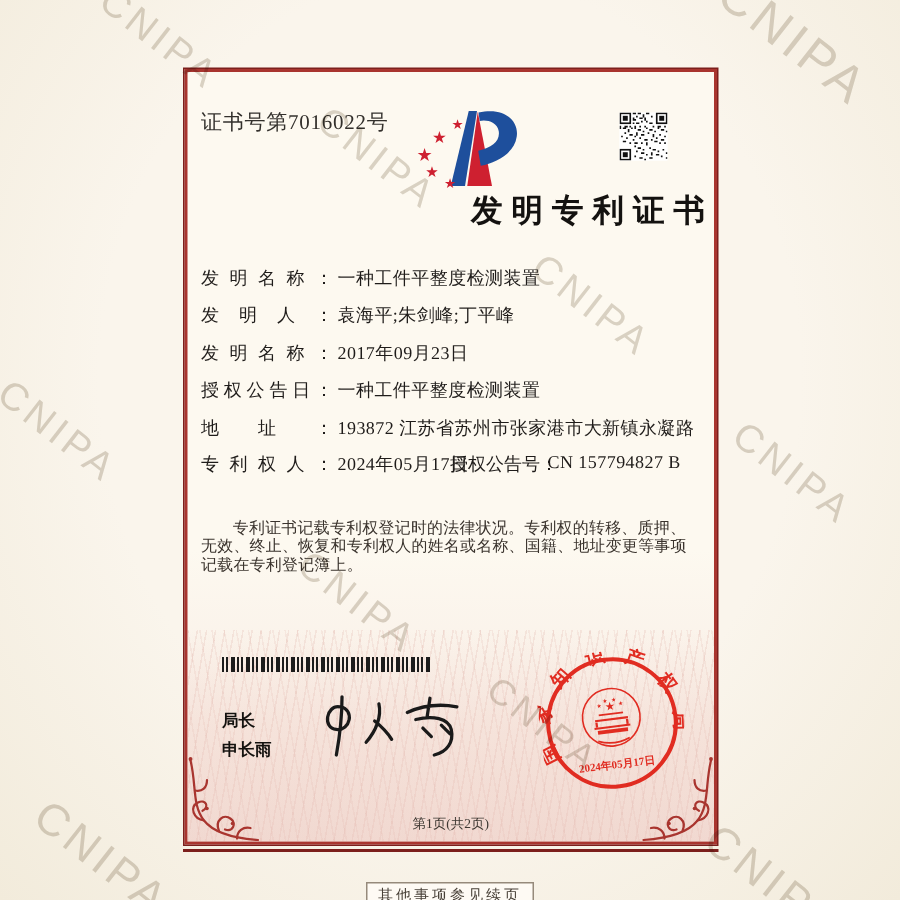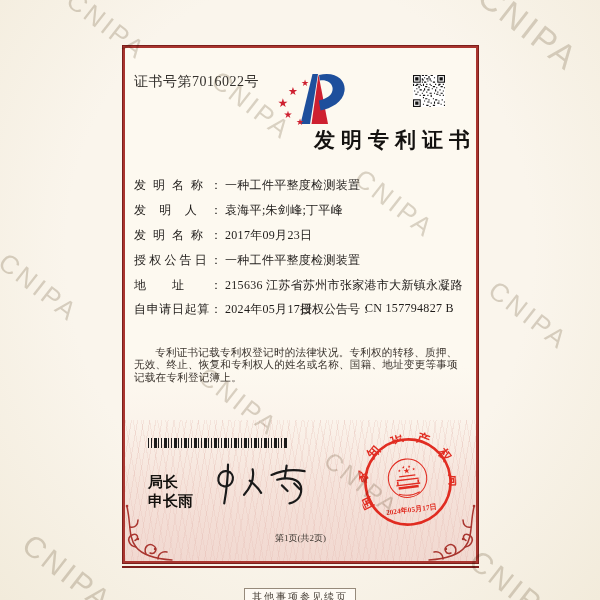--- a/index.html
+++ b/index.html
@@ -64,25 +64,25 @@
   .barcode{
     position:absolute;left:23px;top:390px;width:139px;height:10px;
     background:repeating-linear-gradient(90deg,
       #1c1c1c 0 1.5px,transparent 1.5px 3px,
       #1c1c1c 3px 3.8px,transparent 3.8px 6.2px,
       #1c1c1c 6.2px 8.8px,transparent 8.8px 10px);
   }
   .signer{
     position:absolute;left:23px;top:424px;
     font-family:"Liberation Sans","DejaVu Sans",sans-serif;
-    font-size:15px;font-weight:700;color:#14120f;line-height:19px;
+    font-size:11px;font-weight:700;color:#14120f;line-height:19px;
   }
   .signature{position:absolute;left:86px;top:408px;width:104px;height:54px;}
   .seal{position:absolute;left:235px;top:386px;width:96px;height:96px;transform:rotate(-7deg);opacity:.95;}
-  .page-num{position:absolute;left:0;bottom:16px;width:100%;text-align:center;font-size:9px;color:#3d3832;}
+  .page-num{position:absolute;left:0;bottom:5px;width:100%;text-align:center;font-size:9px;color:#3d3832;}
   .ornament{position:absolute;bottom:-2px;width:50px;height:60px;}
   .ornament.left{left:-1px;}
   .ornament.right{right:-1px;transform:scaleX(-1);}
   .footer-note{
     position:absolute;left:50%;top:588px;transform:translateX(-50%);
     font-size:10px;letter-spacing:2px;color:#473f36;
     border:1px solid #968a7b;background:rgba(255,252,246,.85);
     padding:1px 7px;white-space:nowrap;
   }
 </style>
@@ -138,24 +138,24 @@
       <div class="frow">
         <span class="flabel">发明人：</span><span class="fvalue">袁海平;朱剑峰;丁平峰</span>
       </div>
       <div class="frow">
         <span class="flabel">发明名称：</span><span class="fvalue">2017年09月23日</span>
       </div>
       <div class="frow">
         <span class="flabel">授权公告日：</span><span class="fvalue">一种工件平整度检测装置</span>
       </div>
       <div class="frow">
-        <span class="flabel">地址：</span><span class="fvalue">215636 江苏省苏州市张家港市大新镇永凝路</span>
+        <span class="flabel">地址：</span><span class="fvalue">193872 江苏省苏州市张家港市大新镇永凝路</span>
       </div>
       <div class="frow split">
-        <span class="flabel">自申请日起算：</span><span class="fvalue">2024年05月17日</span>
+        <span class="flabel">专利权人：</span><span class="fvalue">2024年05月17日</span>
         <span class="pair2">
           <span class="flabel">授权公告号：</span><span class="fvalue">CN 157794827 B</span>
         </span>
       </div>
     </div>
 
     <div class="legal">
       <p>专利证书记载专利权登记时的法律状况。专利权的转移、质押、无效、终止、恢复和专利权人的姓名或名称、国籍、地址变更等事项记载在专利登记簿上。</p>
     </div>
 

